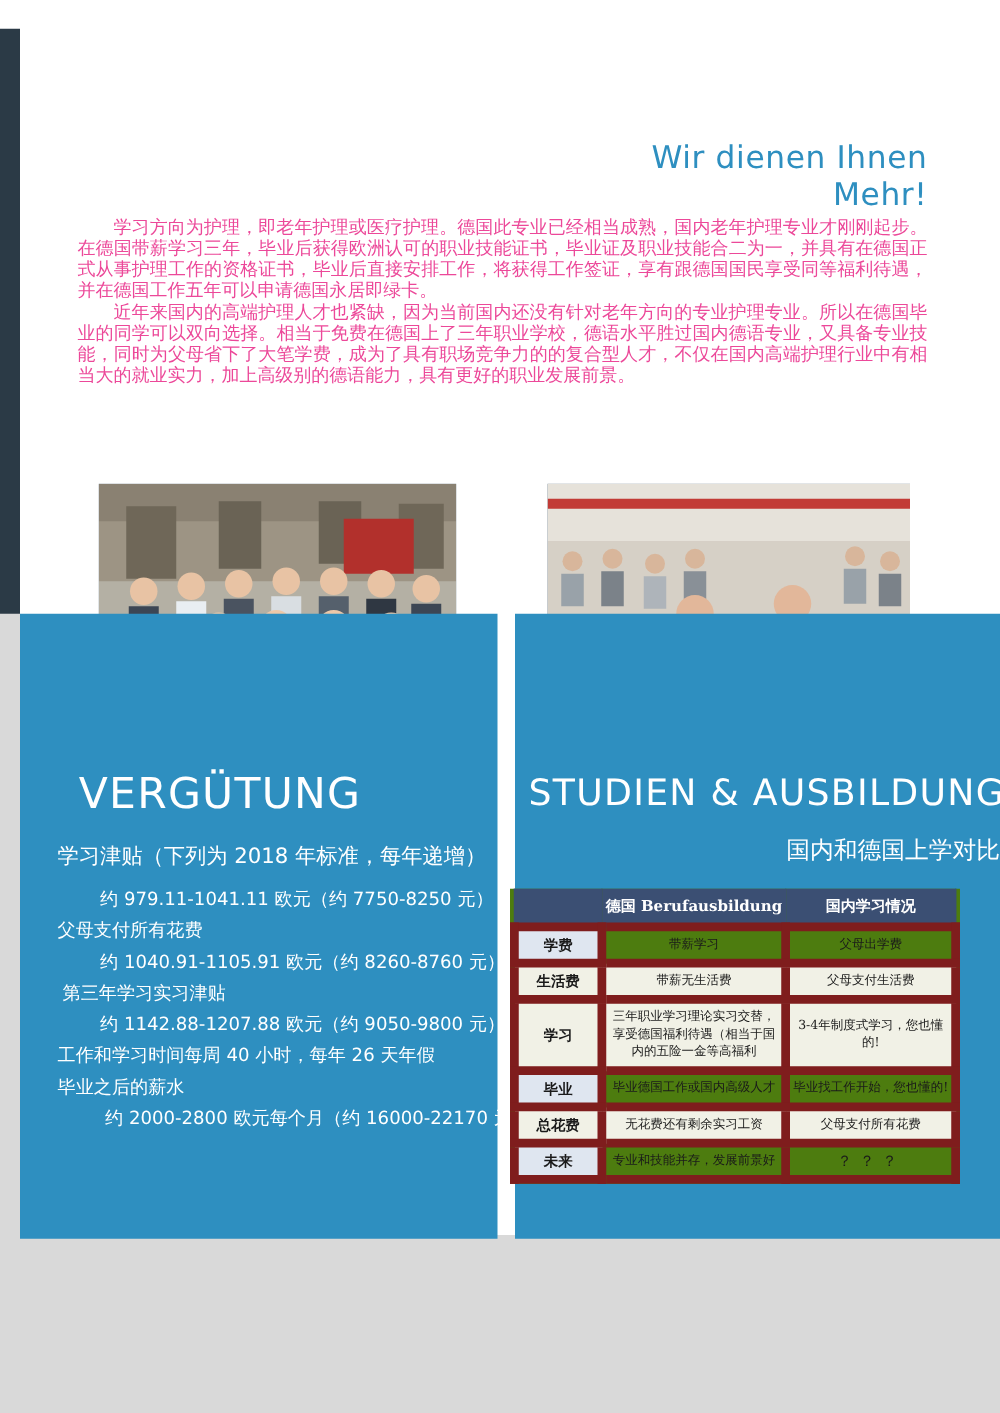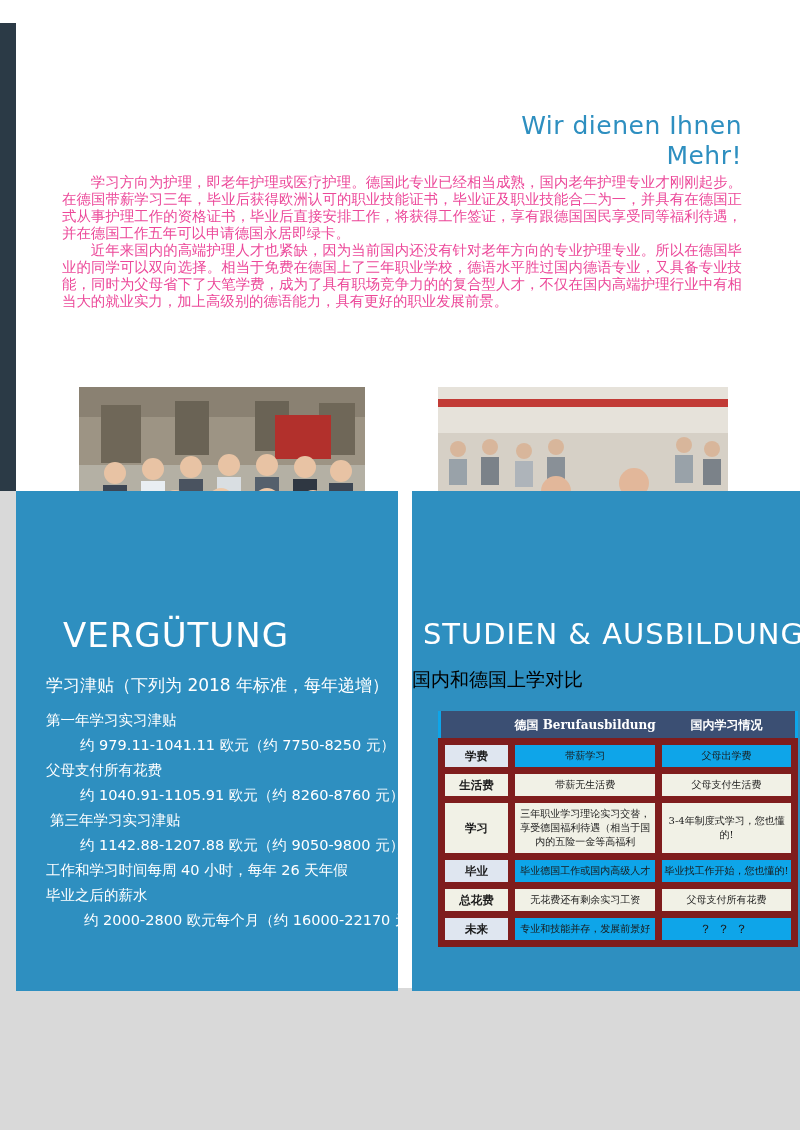--- a/index.html
+++ b/index.html
@@ -110,22 +110,22 @@
     font-size: 34px;
   }
   .title-right {
     left: 4px; top: 126px; width: 388px;
     text-align: right;
     font-size: 29px;
   }
   .subtitle-right {
     position: absolute;
     left: 0; top: 176px; width: 388px;
-    text-align: left;
-    color: #000000;
+    text-align: right;
+    color: #ffffff;
     font-size: 19px;
   }
 
   
   .verg-content {
     position: absolute;
     left: 30px;
     top: 182px;
     width: 350px;
     color: #ffffff;
@@ -137,25 +137,25 @@
     margin-bottom: 10px;
   }
   .verg-line { white-space: nowrap; }
   .verg-indent { padding-left: 34px; white-space: nowrap; }
   .verg-indent2 { padding-left: 38px; white-space: nowrap; }
   .verg-sub { padding-left: 4px; }
 
   
   .cmp-table {
     position: absolute;
-    left: 438px;
+    left: 408px;
     top: 688px;
     width: 360px;
     border-collapse: collapse;
-    background: #0ea5e9;
+    background: #4d7c0f;
     font-size: 10px;
     color: #1a1a1a;
     font-family: "DejaVu Serif", "Liberation Serif", serif;
   }
   .cmp-table td, .cmp-table th {
     border: 7px solid #7f1d1d;
     text-align: center;
     vertical-align: middle;
     padding: 4px 2px;
     line-height: 14px;
@@ -297,21 +297,20 @@
       <rect x="218" y="158" width="46" height="46" fill="#8e3b38"></rect>
       <rect x="0" y="184" width="290" height="20" fill="#b9b1a4"></rect>
     </svg>
   </div>
 
   <div class="panel panel-left">
     <div class="panel-title title-left">VERGÜTUNG</div>
 
     <div class="verg-content">
       <div class="verg-head">学习津贴（下列为 2018 年标准，每年递增）</div>
-      <div class="verg-line">第一年学习实习津贴</div>
       <div class="verg-indent">约 979.11-1041.11 欧元（约 7750-8250 元）</div>
       <div class="verg-line">父母支付所有花费</div>
       <div class="verg-indent">约 1040.91-1105.91 欧元（约 8260-8760 元）</div>
       <div class="verg-line verg-sub">第三年学习实习津贴</div>
       <div class="verg-indent">约 1142.88-1207.88 欧元（约 9050-9800 元）</div>
       <div class="verg-line">工作和学习时间每周 40 小时，每年 26 天年假</div>
       <div class="verg-line">毕业之后的薪水</div>
       <div class="verg-indent2">约 2000-2800 欧元每个月（约 16000-22170 元）</div>
     </div>
   </div>

